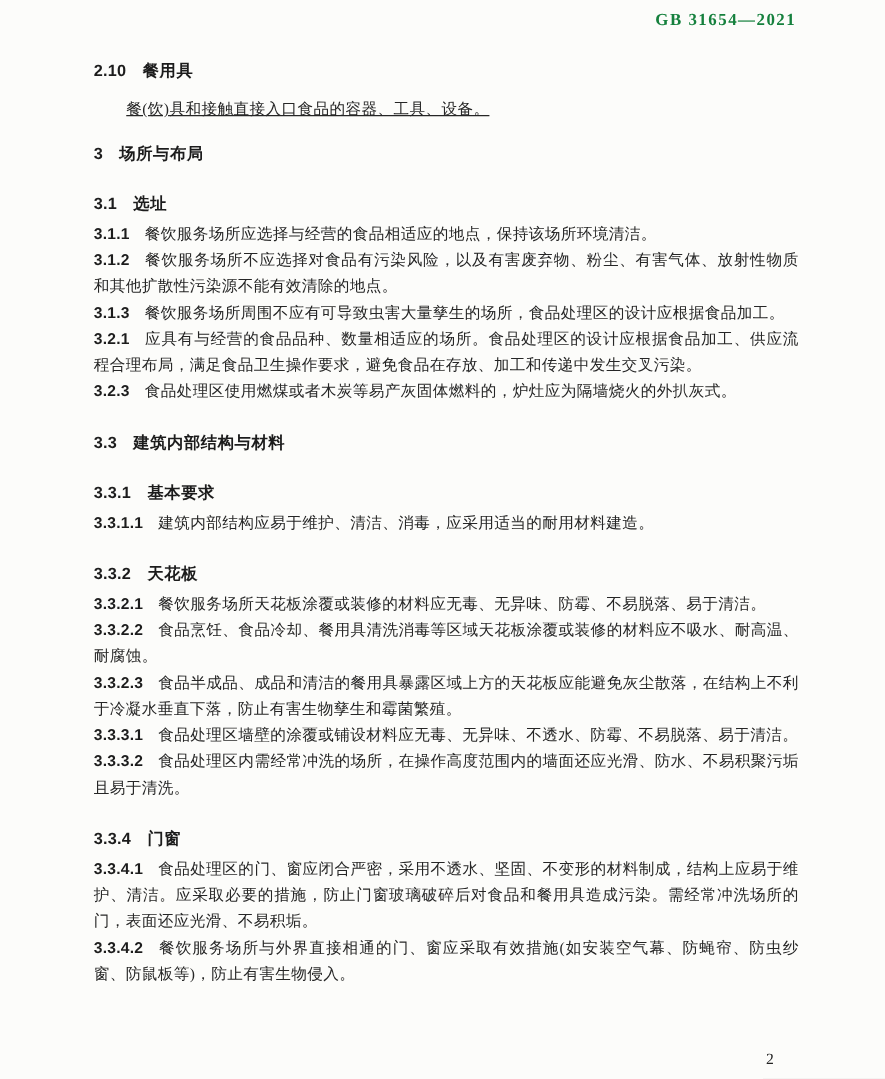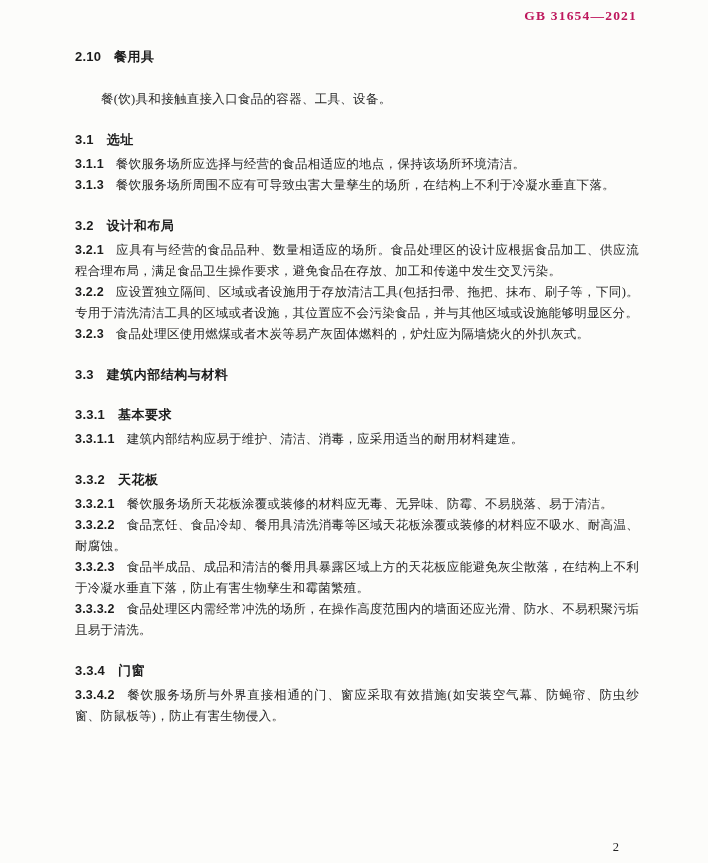--- a/index.html
+++ b/index.html
@@ -17,21 +17,21 @@
     font-family: "Liberation Serif", serif;
   }
   .std-header {
     position: absolute;
     top: 8px;
     right: 71px;
     font-family: "Liberation Serif", serif;
     font-weight: 700;
     font-size: 13.5px;
     letter-spacing: 1.2px;
-    color: #be185d;
+    color: #15803d;
     white-space: nowrap;
   }
   .doc-body {
     position: absolute;
     left: 75px;
     top: 46px;
     width: 564px;
   }
   .heading {
     font-family: "Liberation Sans", sans-serif;
@@ -47,21 +47,21 @@
   .heading .hnum { margin-right: 13px; letter-spacing: 0.2px; }
   .para, .clause {
     font-family: "Liberation Serif", serif;
     font-size: 12.5px;
     line-height: 21px;
     letter-spacing: 0.3px;
     text-align: justify;
     margin: 0;
     color: #262626;
   }
-  .para { margin-top: 22px; text-indent: 26px; }
+  .para { margin-top: 10px; text-indent: 26px; text-decoration: underline; }
   .clause .num {
     font-family: "Liberation Sans", sans-serif;
     font-weight: 700;
     letter-spacing: 0.2px;
     margin-right: 12px;
     color: #1c1c1c;
     margin-top: 20px;
   }
   .page-number {
     position: absolute;
@@ -74,33 +74,35 @@
 </style>
 </head>
 <body>
 
 <div class="page">
   <div class="std-header">GB 31654—2021</div>
 
   <div class="doc-body">
       <div class="heading h2"><span class="hnum">2.10</span><span class="htitle">餐用具</span></div>
       <p class="para">餐(饮)具和接触直接入口食品的容器、工具、设备。</p>
+      <div class="heading h1"><span class="hnum">3</span><span class="htitle">场所与布局</span></div>
       <div class="heading h2"><span class="hnum">3.1</span><span class="htitle">选址</span></div>
       <p class="clause"><span class="num">3.1.1</span><span class="txt">餐饮服务场所应选择与经营的食品相适应的地点，保持该场所环境清洁。</span></p>
-      <p class="clause"><span class="num">3.1.3</span><span class="txt">餐饮服务场所周围不应有可导致虫害大量孳生的场所，在结构上不利于冷凝水垂直下落。</span></p>
-      <div class="heading h2"><span class="hnum">3.2</span><span class="htitle">设计和布局</span></div>
+      <p class="clause"><span class="num">3.1.2</span><span class="txt">餐饮服务场所不应选择对食品有污染风险，以及有害废弃物、粉尘、有害气体、放射性物质和其他扩散性污染源不能有效清除的地点。</span></p>
+      <p class="clause"><span class="num">3.1.3</span><span class="txt">餐饮服务场所周围不应有可导致虫害大量孳生的场所，食品处理区的设计应根据食品加工。</span></p>
       <p class="clause"><span class="num">3.2.1</span><span class="txt">应具有与经营的食品品种、数量相适应的场所。食品处理区的设计应根据食品加工、供应流程合理布局，满足食品卫生操作要求，避免食品在存放、加工和传递中发生交叉污染。</span></p>
-      <p class="clause"><span class="num">3.2.2</span><span class="txt">应设置独立隔间、区域或者设施用于存放清洁工具(包括扫帚、拖把、抹布、刷子等，下同)。专用于清洗清洁工具的区域或者设施，其位置应不会污染食品，并与其他区域或设施能够明显区分。</span></p>
       <p class="clause"><span class="num">3.2.3</span><span class="txt">食品处理区使用燃煤或者木炭等易产灰固体燃料的，炉灶应为隔墙烧火的外扒灰式。</span></p>
       <div class="heading h2"><span class="hnum">3.3</span><span class="htitle">建筑内部结构与材料</span></div>
       <div class="heading h3"><span class="hnum">3.3.1</span><span class="htitle">基本要求</span></div>
       <p class="clause"><span class="num">3.3.1.1</span><span class="txt">建筑内部结构应易于维护、清洁、消毒，应采用适当的耐用材料建造。</span></p>
       <div class="heading h3"><span class="hnum">3.3.2</span><span class="htitle">天花板</span></div>
       <p class="clause"><span class="num">3.3.2.1</span><span class="txt">餐饮服务场所天花板涂覆或装修的材料应无毒、无异味、防霉、不易脱落、易于清洁。</span></p>
       <p class="clause"><span class="num">3.3.2.2</span><span class="txt">食品烹饪、食品冷却、餐用具清洗消毒等区域天花板涂覆或装修的材料应不吸水、耐高温、耐腐蚀。</span></p>
       <p class="clause"><span class="num">3.3.2.3</span><span class="txt">食品半成品、成品和清洁的餐用具暴露区域上方的天花板应能避免灰尘散落，在结构上不利于冷凝水垂直下落，防止有害生物孳生和霉菌繁殖。</span></p>
+      <p class="clause"><span class="num">3.3.3.1</span><span class="txt">食品处理区墙壁的涂覆或铺设材料应无毒、无异味、不透水、防霉、不易脱落、易于清洁。</span></p>
       <p class="clause"><span class="num">3.3.3.2</span><span class="txt">食品处理区内需经常冲洗的场所，在操作高度范围内的墙面还应光滑、防水、不易积聚污垢且易于清洗。</span></p>
       <div class="heading h3"><span class="hnum">3.3.4</span><span class="htitle">门窗</span></div>
+      <p class="clause"><span class="num">3.3.4.1</span><span class="txt">食品处理区的门、窗应闭合严密，采用不透水、坚固、不变形的材料制成，结构上应易于维护、清洁。应采取必要的措施，防止门窗玻璃破碎后对食品和餐用具造成污染。需经常冲洗场所的门，表面还应光滑、不易积垢。</span></p>
       <p class="clause"><span class="num">3.3.4.2</span><span class="txt">餐饮服务场所与外界直接相通的门、窗应采取有效措施(如安装空气幕、防蝇帘、防虫纱窗、防鼠板等)，防止有害生物侵入。</span></p>
     </div>
 
   <div class="page-number">2</div>
 </div>
 
 </body></html>

